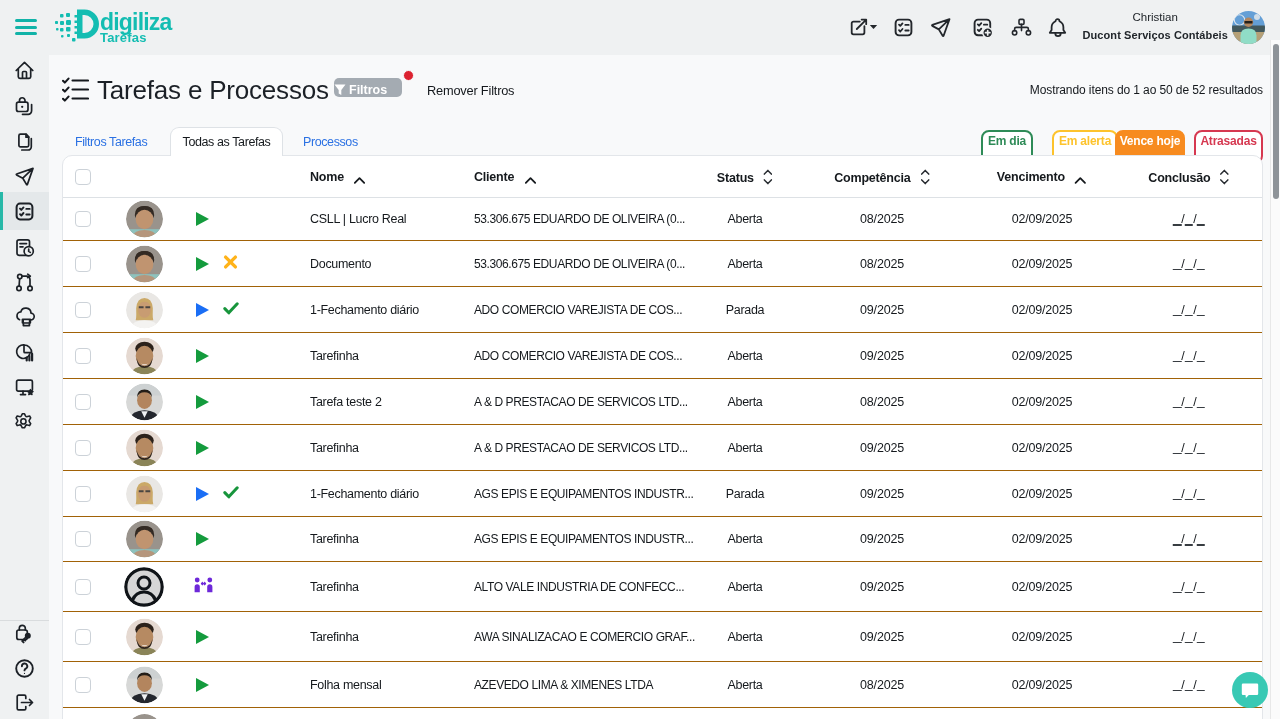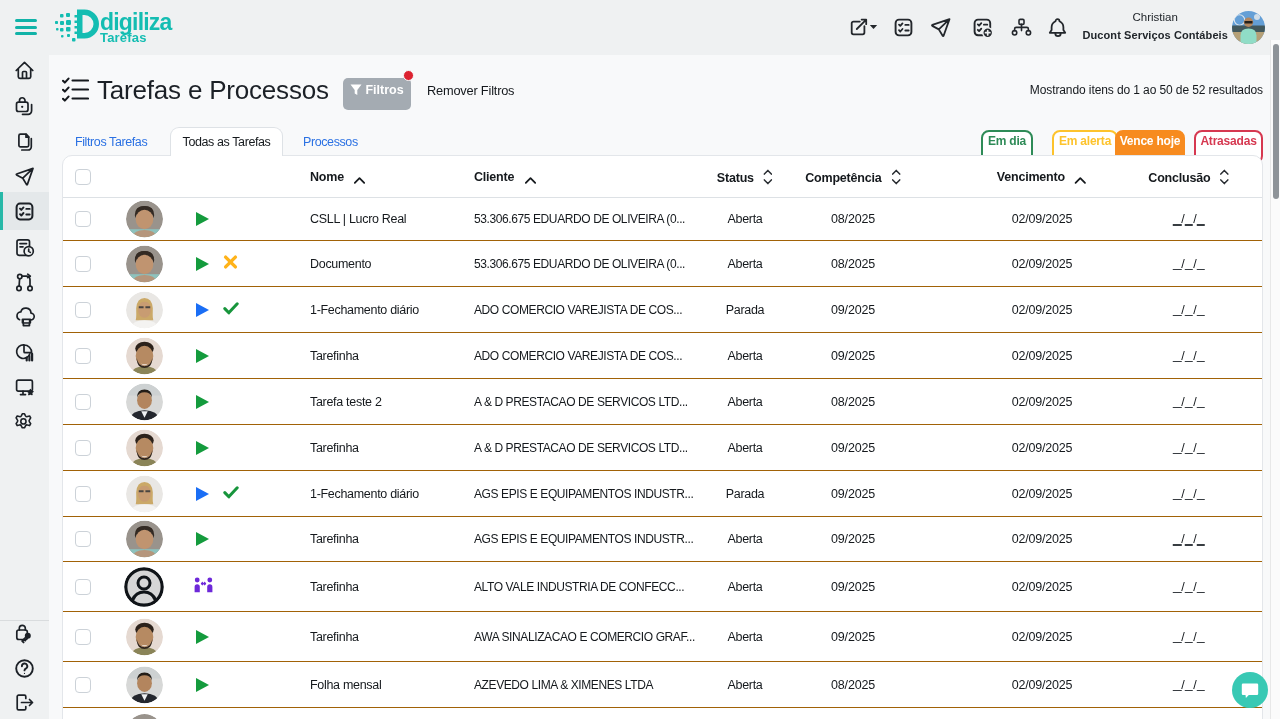--- a/index.html
+++ b/index.html
@@ -24,21 +24,21 @@
   .top-ic { position:absolute; top:16px; }
   .top-ic svg { display:block; stroke:#23272c; stroke-width:1.7; fill:none; stroke-linecap:round; stroke-linejoin:round; }
   #who { position:absolute; right:52px; top:9px; text-align:center; line-height:17.5px; }
   #who .n1 { font-size:11.5px; color:#21262b; }
   #who .n2 { font-size:11px; font-weight:bold; color:#21262b; letter-spacing:0.1px; }
   #av-top { position:absolute; left:1232px; top:11px; width:33px; height:33px; border-radius:50%; overflow:hidden; }
 
   
   #title-ic { position:absolute; left:62px; top:77px; }
   h1 { position:absolute; left:97px; top:75px; font-size:26px; font-weight:400; color:#1b2026; letter-spacing:-0.2px; }
-  #btn-filtros { position:absolute; left:343px; top:78px; width:68px; height:32px; background:#a4abb2; border-radius:5px; color:#fff; font-size:12.5px; font-weight:bold; text-align:center; line-height:24px; }
+  #btn-filtros { position:absolute; left:334px; top:78px; width:68px; height:19px; background:#a4abb2; border-radius:5px; color:#fff; font-size:12.5px; font-weight:bold; text-align:left; line-height:24px; }
   #btn-filtros svg { vertical-align:-2px; margin-right:3px; }
   #dot-red { position:absolute; left:403px; top:70px; width:11px; height:11px; border-radius:50%; background:#dc2230; border:1.5px solid #f8f9fa; }
   #remover { position:absolute; left:427px; top:83px; font-size:12.8px; color:#15191d; letter-spacing:-0.2px; }
   #mostrando { position:absolute; right:17px; top:83px; font-size:12px; color:#15191d; letter-spacing:-0.1px; }
 
   
   .tab { position:absolute; top:128px; height:28px; line-height:28px; font-size:12.5px; letter-spacing:-0.4px; color:#2b71e3; }
   #tab-active { position:absolute; left:170px; top:127px; height:29px; width:113px; background:#fff; border:1px solid #dee2e6; border-bottom:none; border-radius:9px 9px 0 0; color:#15191d; text-align:center; line-height:28px; font-size:12.5px; letter-spacing:-0.4px; z-index:3; }
 
   
@@ -54,21 +54,21 @@
   .hrow { height:42px; border-bottom:1px solid #dde1e5; }
   .cell { position:absolute; top:50%; transform:translateY(-50%); font-size:12.5px; letter-spacing:-0.3px; color:#15191d; white-space:nowrap; }
   .cb { position:absolute; left:12px; top:50%; transform:translateY(-50%); width:16px; height:16px; border:1px solid #ccd2d8; border-radius:4px; background:#fff; }
   .av { position:absolute; left:63px; top:50%; transform:translateY(-50%); width:37px; height:37px; border-radius:50%; overflow:hidden; }
   .play { position:absolute; left:133px; top:50%; transform:translateY(-50%); width:0; height:0; border-style:solid; border-width:7.5px 0 7.5px 13px; border-color:transparent transparent transparent #149b3d; }
   .play.blue { border-left-color:#1a6ef5; }
   .ic2 { position:absolute; left:160px; top:50%; transform:translateY(-50%); }
   .nome { left:221px;padding-left:26px; }
   .cliente { left:411px; font-size:12px; letter-spacing:-0.4px; }
   .status { left:682px; transform:translate(-50%,-50%); }
-  .comp { left:790px; transform:translate(-50%,-50%); letter-spacing:-0.2px;text-align:center; }
+  .comp { left:819px; transform:translate(-50%,-50%); letter-spacing:-0.2px;text-align:center; }
   .venc { left:979px; transform:translate(-50%,-50%); letter-spacing:-0.2px; }
   .conc { left:1126px; transform:translate(-50%,-50%); letter-spacing:0; }
   .u { display:inline-block; width:8.5px; height:1.4px; background:#383d42; vertical-align:-2.5px; }
   .hcell { font-weight:bold; font-size:12.5px; letter-spacing:-0.2px; }
   .hcell svg { vertical-align:-4px; margin-left:6px; }
 
   
   #chat { position:absolute; left:1232px; top:672px; width:36px; height:36px; border-radius:50%; background:#38c9b4; z-index:9; }
   #sb-track { position:absolute; left:1270px; top:40px; width:10px; height:679px; background:#fbfbfb; border-left:1px solid #e8e8e8; z-index:8; }
   #sb-thumb { position:absolute; left:2px; top:4px; width:6px; height:155px; background:#8f9499; border-radius:3px; }

